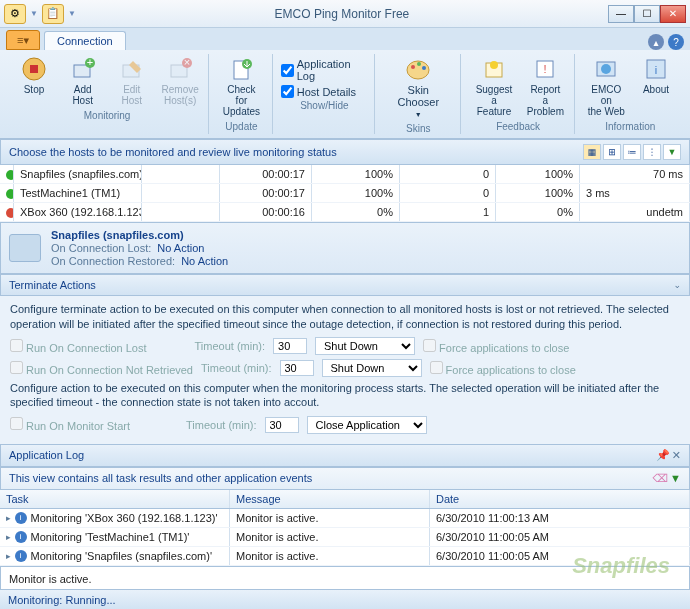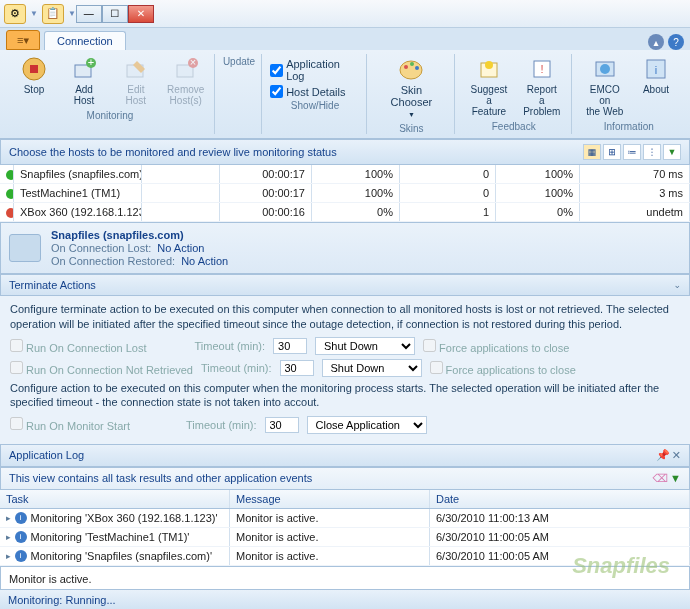--- a/index.html
+++ b/index.html
@@ -78,20 +78,21 @@
 </head>
 <body>
 
 <div class="titlebar">
   <div class="qat">
     <div class="qat-btn">⚙</div>
     <span style="color:#6a8aba;font-size:8px;">▼</span>
     <div class="qat-btn">📋</div>
     <span style="color:#6a8aba;font-size:8px;">▼</span>
   </div>
+  <div class="title">EMCO Ping Monitor Free</div>
   <div class="win-btns">
     <div class="win-btn">—</div>
     <div class="win-btn">☐</div>
     <div class="win-btn close">✕</div>
   </div>
 </div>
 
 <div class="ribbon-tabs">
   <div class="ribbon-tab-home">
       <span style="color:#7a4a10;">≡▾</span>
@@ -142,20 +143,33 @@
               <text x="20" y="9" text-anchor="middle" fill="#fff" font-size="8">×</text>
             </svg>
           </div>
           <div class="lbl" style="white-space:pre-line;">Remove
 Host(s)</div>
         </div>
     </div>
     <div class="ribbon-group-label">Monitoring</div>
   </div>
   <div class="ribbon-group">
+    <div class="ribbon-group-items">
+      <div class="ribbon-btn">
+          <div class="ico">
+            <svg width="26" height="24">
+              <rect x="6" y="4" width="14" height="18" fill="#fff" stroke="#6a8aba"></rect>
+              <circle cx="19" cy="7" r="5" fill="#5cb85c"></circle>
+              <path d="M19 4 L19 10 M16 7 L19 10 L22 7" stroke="#fff" fill="none"></path>
+            </svg>
+          </div>
+          <div class="lbl" style="white-space:pre-line;">Check for
+Updates</div>
+        </div>
+    </div>
     <div class="ribbon-group-label">Update</div>
   </div>
   <div class="ribbon-group">
     <div class="ribbon-checks">
       <label>
           <input type="checkbox" checked="" style="">
           <span>Application Log</span>
         </label>
       <label>
           <input type="checkbox" checked="" style="">
@@ -254,21 +268,21 @@
     <div class="cell" style="flex:1;text-align:right;">70 ms</div>
       </div>
       <div class="grid-row">
         <div class="cell" style="width:14px;"><span class="status-dot" style="background:#2fae2f;"></span></div>
     <div class="cell" style="width:128px;">TestMachine1 (TM1)</div>
     <div class="cell" style="width:78px;"></div>
     <div class="cell" style="width:92px;text-align:right;">00:00:17</div>
     <div class="cell" style="width:88px;text-align:right;">100%</div>
     <div class="cell" style="width:96px;text-align:right;">0</div>
     <div class="cell" style="width:84px;text-align:right;">100%</div>
-    <div class="cell" style="flex:1;text-align:right;">3 ms</div>
+    <div class="cell" style="flex:1;">3 ms</div>
       </div>
       <div class="grid-row">
         <div class="cell" style="width:14px;"><span class="status-dot" style="background:#d94b3a;"></span></div>
     <div class="cell" style="width:128px;">XBox 360 (192.168.1.123)</div>
     <div class="cell" style="width:78px;"></div>
     <div class="cell" style="width:92px;text-align:right;">00:00:16</div>
     <div class="cell" style="width:88px;text-align:right;">0%</div>
     <div class="cell" style="width:96px;text-align:right;">1</div>
     <div class="cell" style="width:84px;text-align:right;">0%</div>
     <div class="cell" style="flex:1;text-align:right;">undetm</div>

